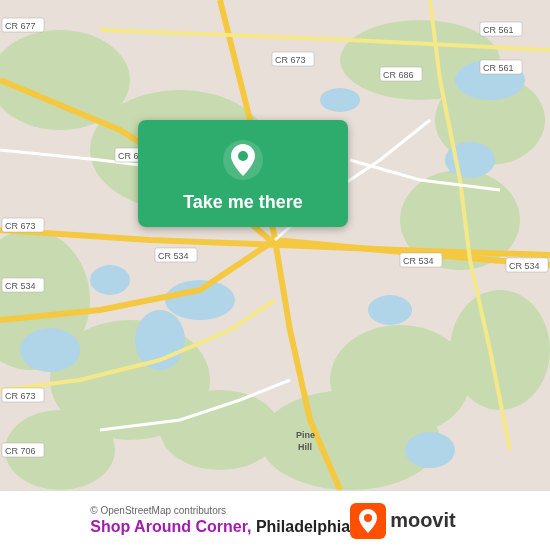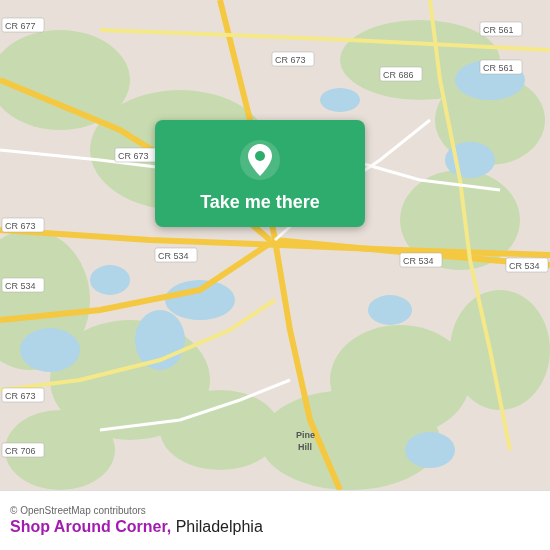--- a/index.html
+++ b/index.html
@@ -22,21 +22,21 @@
     
     #map-svg {
       width: 100%;
       height: 100%;
     }
 
     
     #location-button {
       position: absolute;
       top: 120px;
-      left: 155px;
+      left: 138px;
       width: 210px;
       background-color: #2eac6d;
       border-radius: 8px;
       display: flex;
       flex-direction: column;
       align-items: center;
       padding: 18px 20px 14px 20px;
       cursor: pointer;
       box-shadow: 0 2px 8px rgba(0,0,0,0.3);
     }
@@ -54,21 +54,21 @@
       white-space: nowrap;
     }
 
     
     #bottom-bar {
       width: 550px;
       height: 60px;
       background: white;
       display: flex;
       align-items: center;
-      justify-content: flex-start;
+      justify-content: center;
       padding: 0 14px 0 10px;
       border-top: 1px solid #ddd;
     }
 
     #bottom-left {
       display: flex;
       flex-direction: column;
     }
 
     #attribution {
@@ -215,17 +215,27 @@
     </svg>
     <span id="take-me-there-label">Take me there</span>
   </div>
 </div>
 
 <div id="bottom-bar">
   <div id="bottom-left">
     <span id="attribution">© OpenStreetMap contributors</span>
     <div>
       <span id="place-name">Shop Around Corner,</span>
-      <span style="font-size:16px; font-weight:normal; color:#222;">Philadelphia</span>
+      <span style="font-size:16px; font-weight:bold; color:#222;">Philadelphia</span>
     </div>
   </div>
 
+  <div id="moovit-logo">
+
+    <svg id="moovit-icon" viewBox="0 0 36 36" xmlns="http://www.w3.org/2000/svg">
+      <rect width="36" height="36" rx="6" fill="#ff4f00"></rect>
+
+      <path d="M18 6 C13 6 9 10 9 15 C9 21 18 30 18 30 C18 30 27 21 27 15 C27 10 23 6 18 6Z" fill="white"></path>
+      <circle cx="18" cy="15" r="4" fill="#ff4f00"></circle>
+    </svg>
+    <span id="moovit-text">moovit</span>
+  </div>
 </div>
 
 </body></html>

